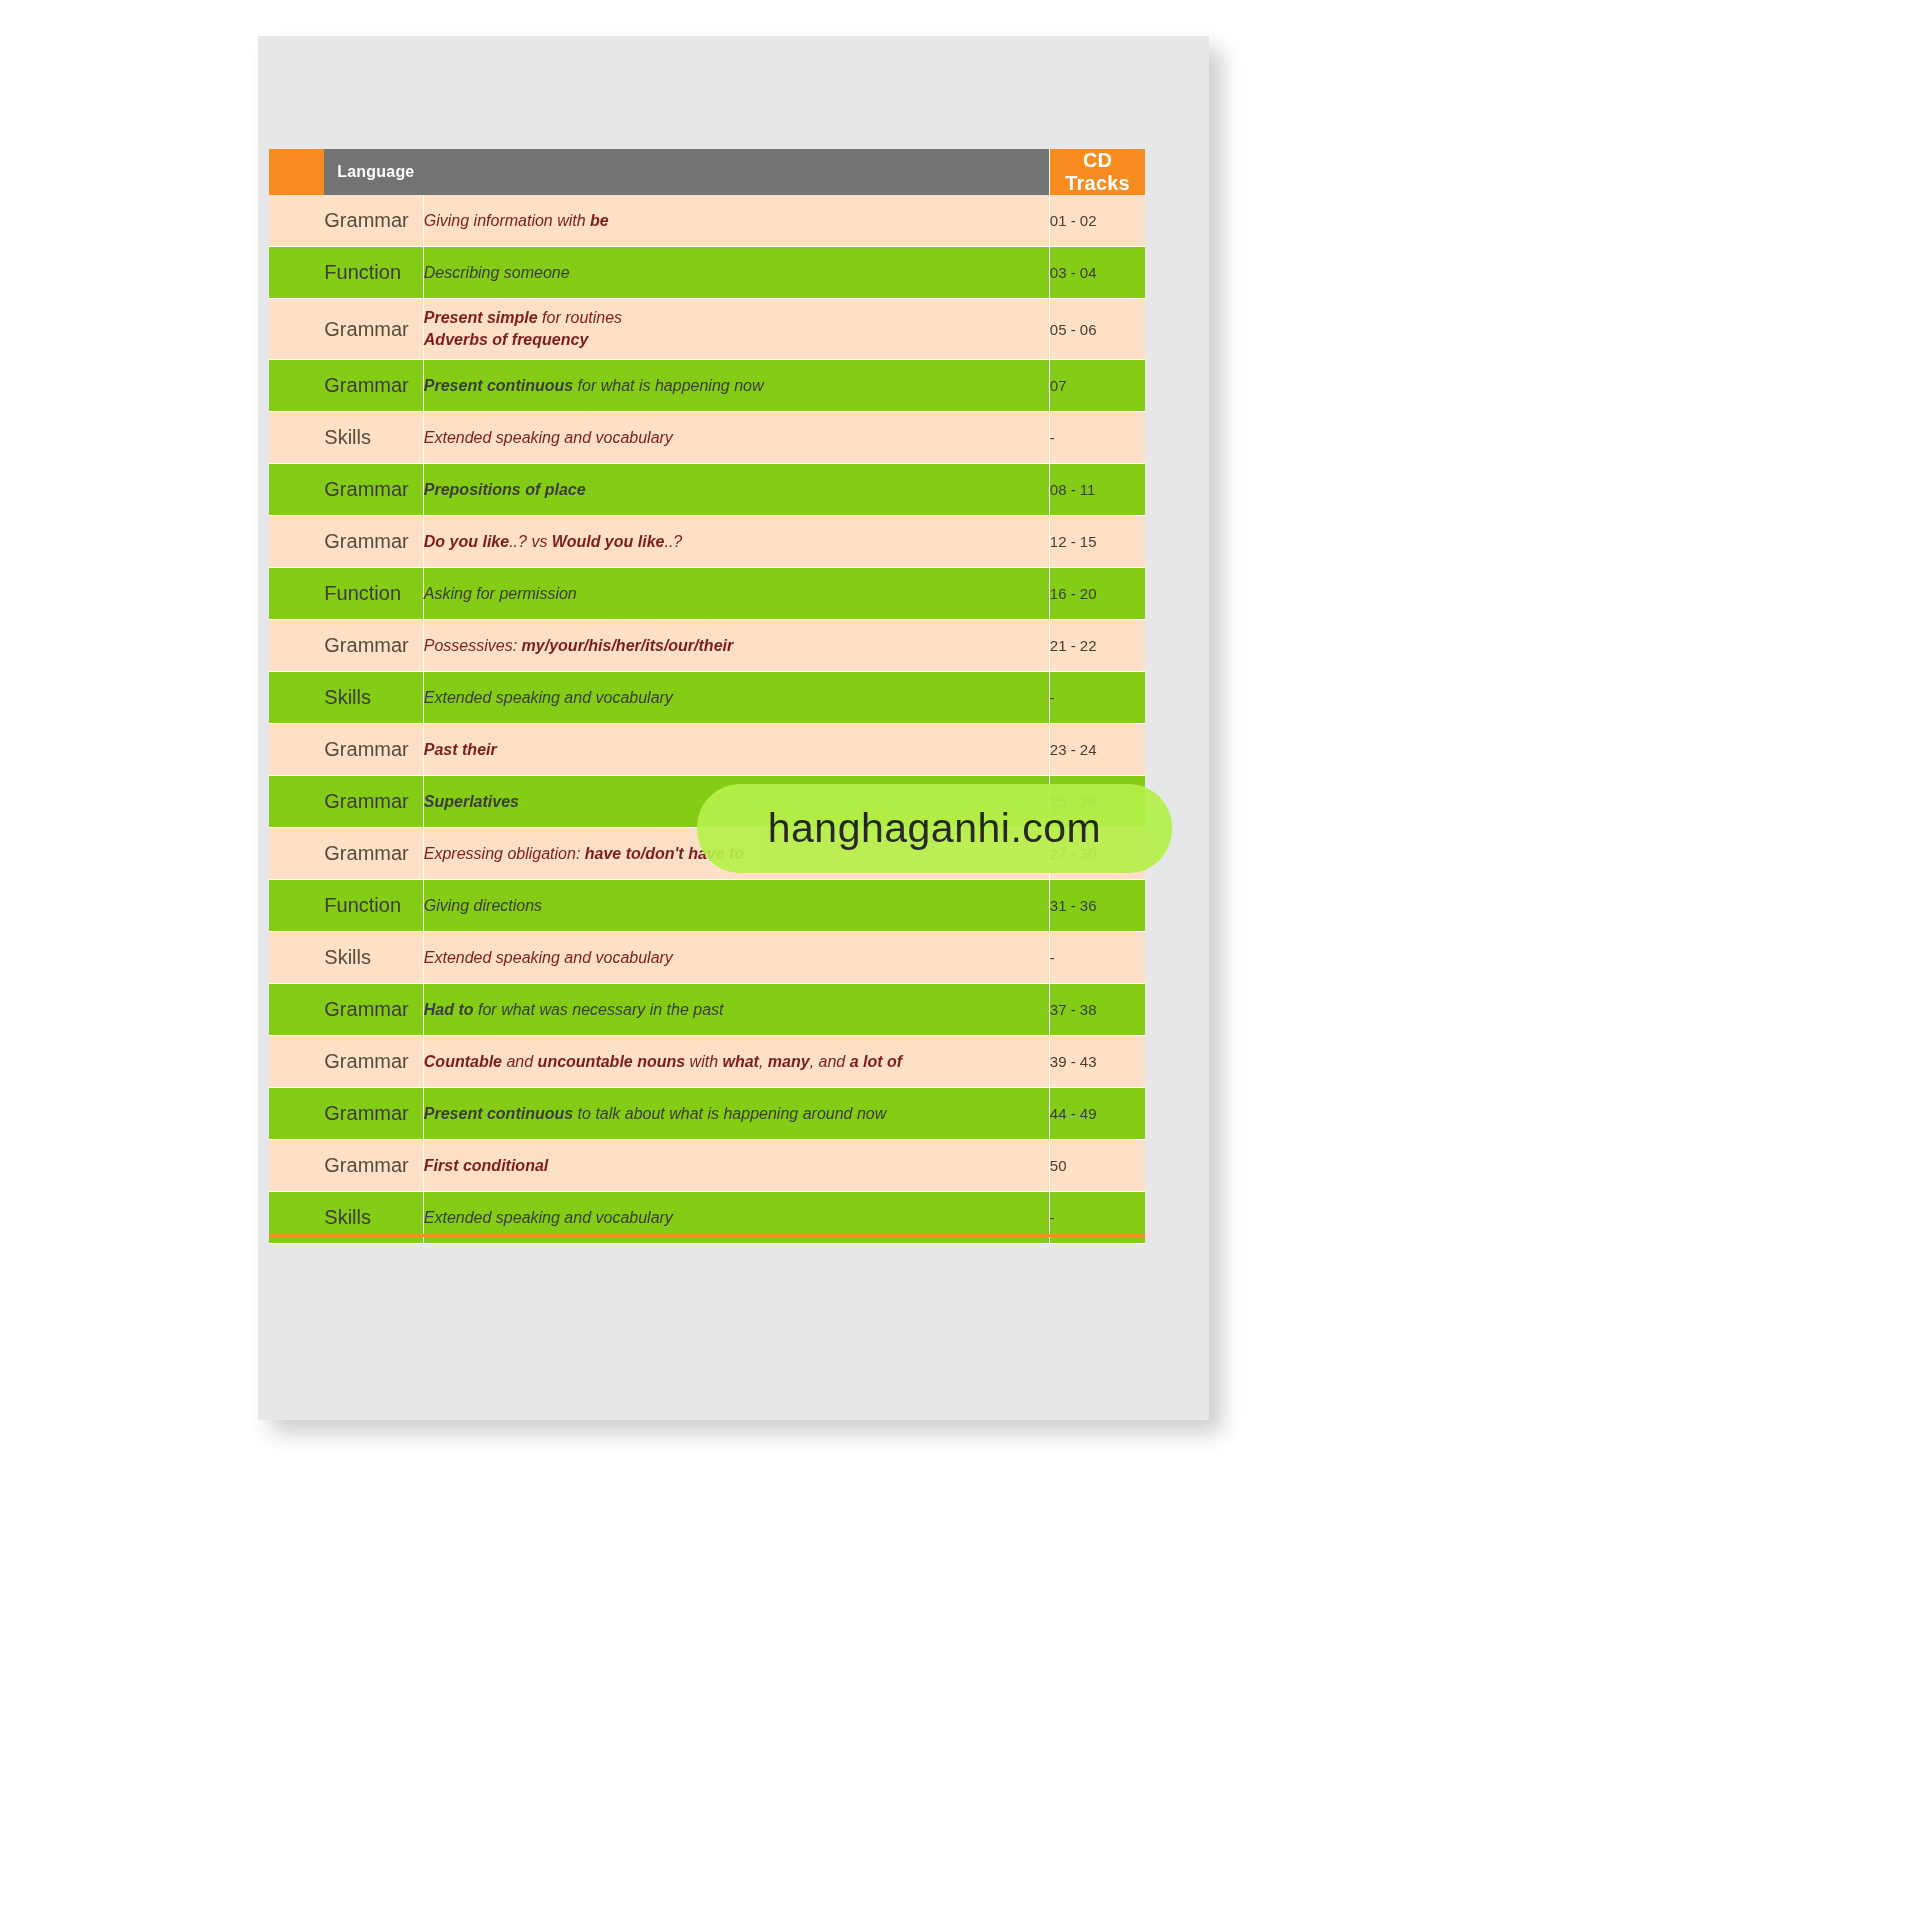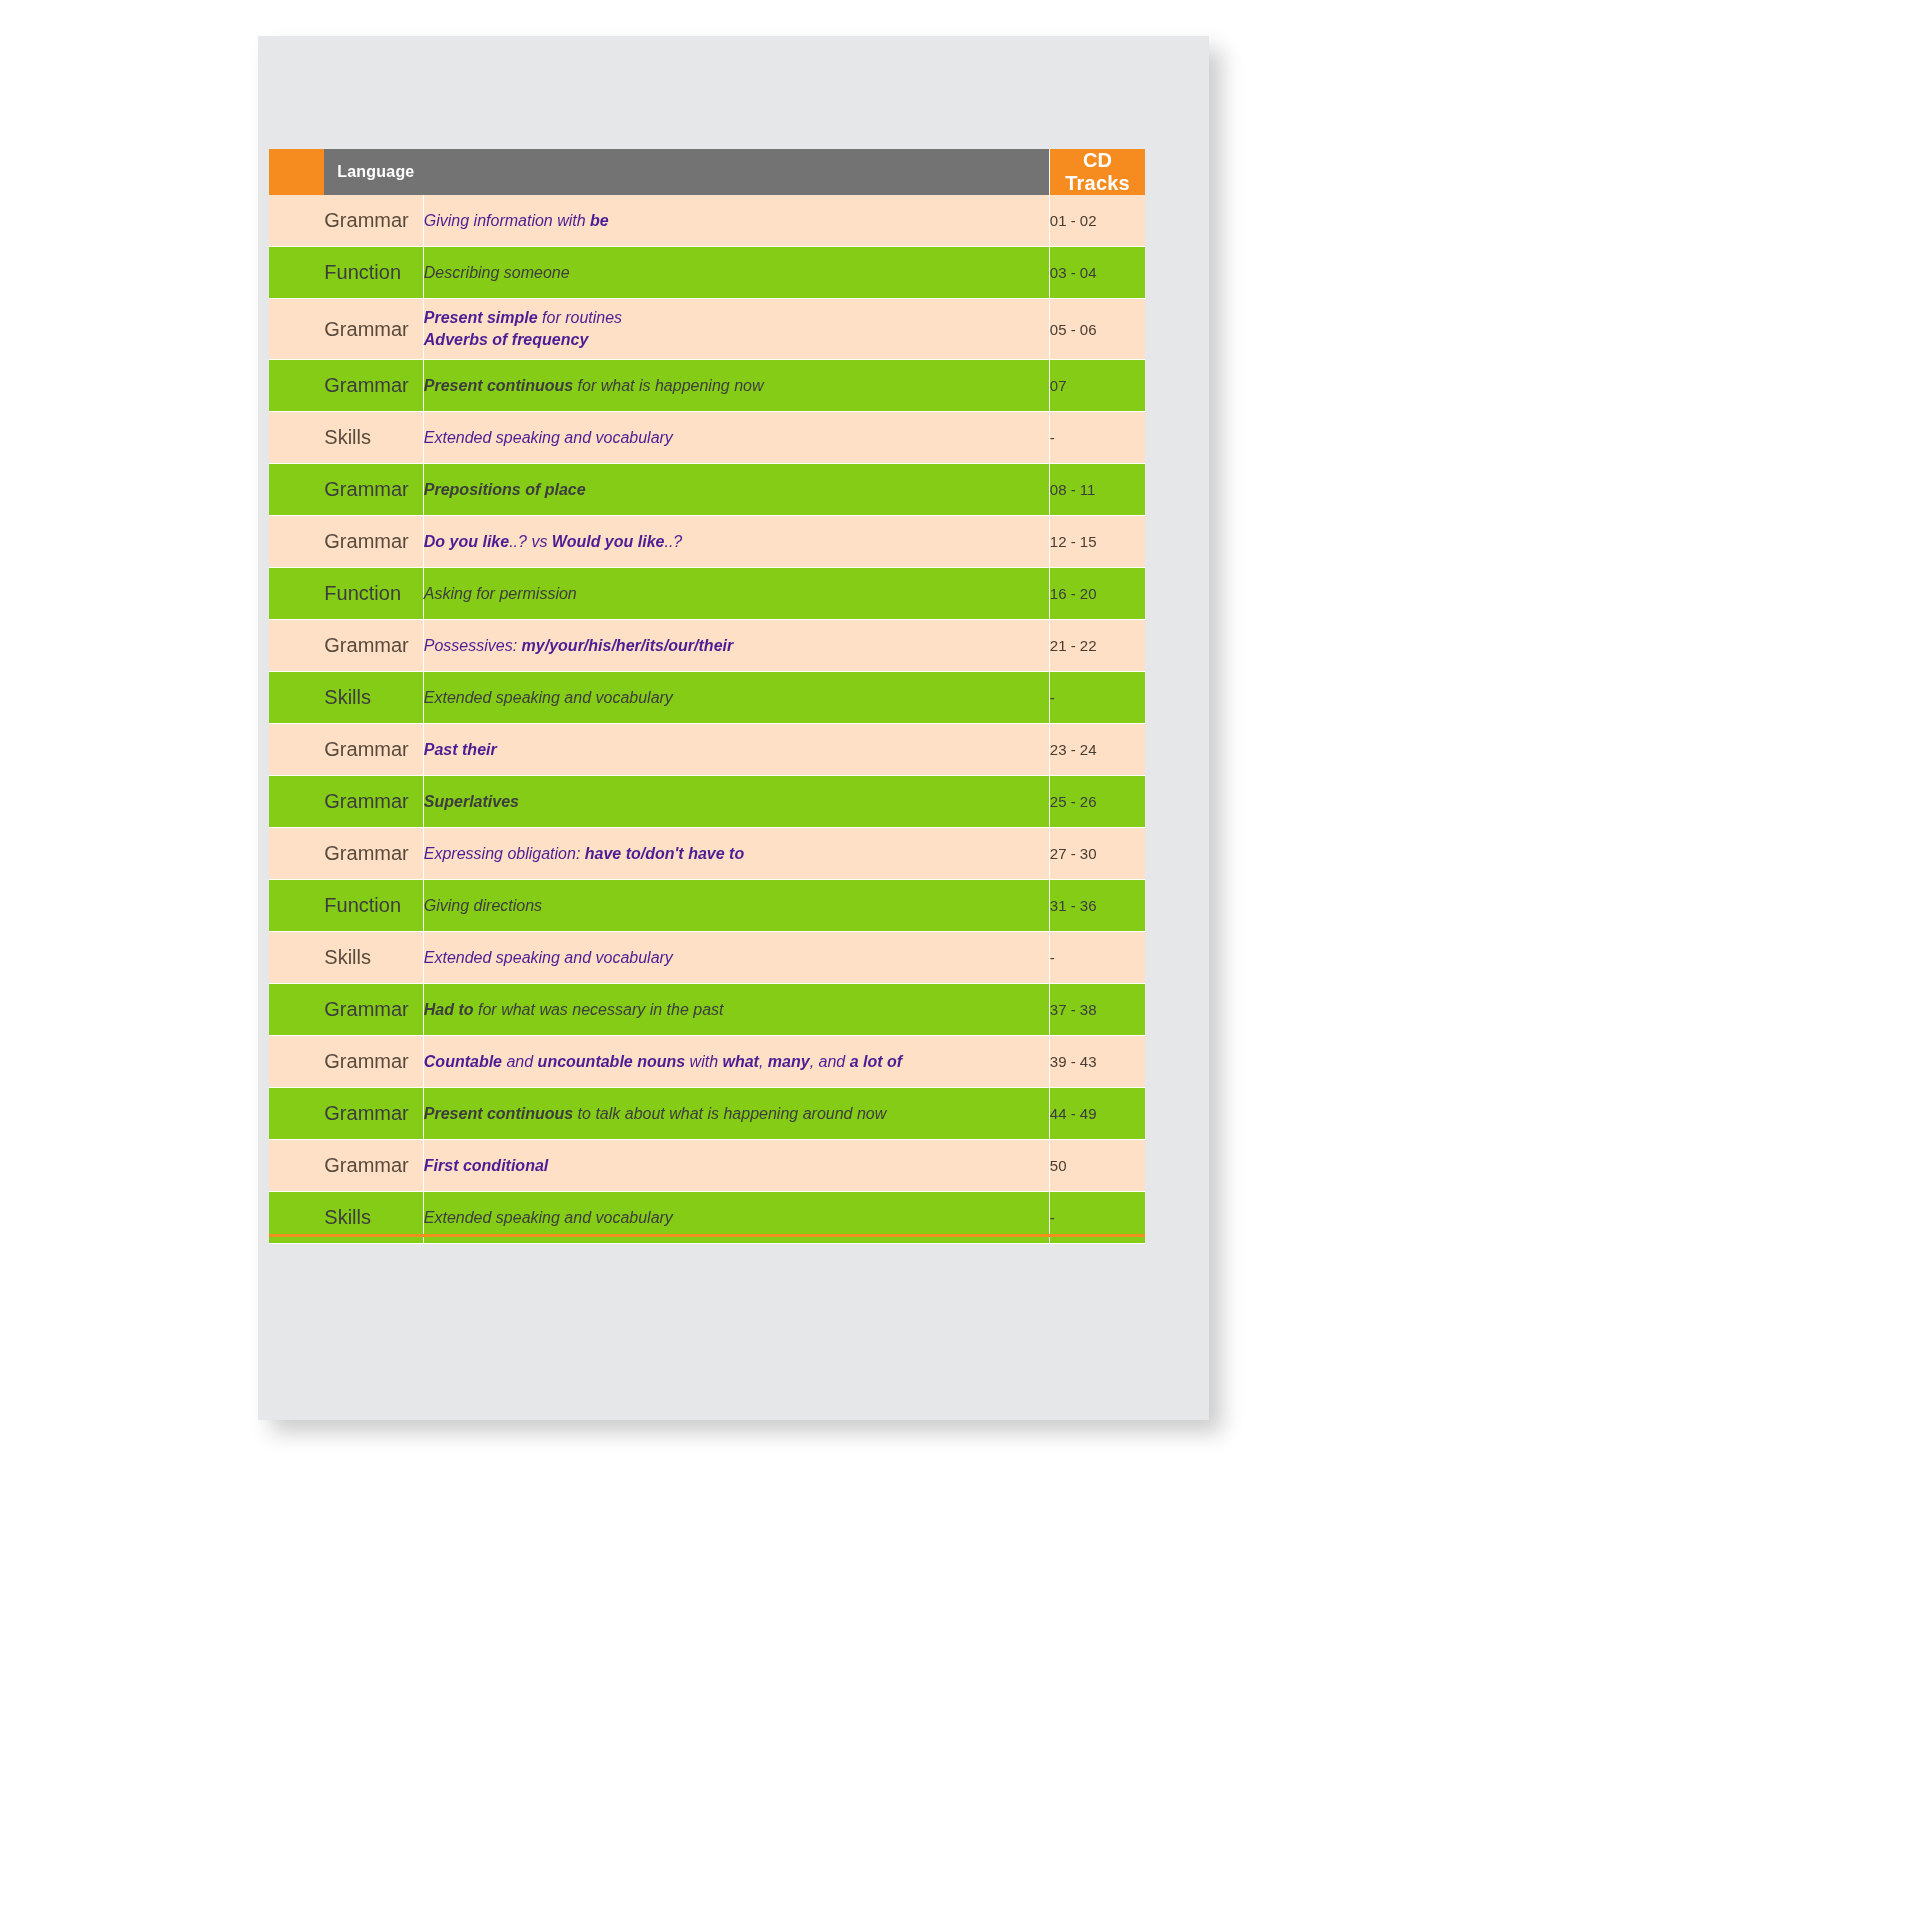--- a/index.html
+++ b/index.html
@@ -89,21 +89,21 @@
   tbody tr.shade td.type { color: #5a4a3c; }
 
   td.desc {
     font-size: 16px;
     color: #3d3d3d;
     font-style: italic;
     padding-left: 13px;
     line-height: 1.35;
     border-left: 0.9px solid #ffffff;
   }
-  tbody tr.shade td.desc { color: #4c1d95; }
+  tbody tr.shade td.desc { color: #7f1d1d; }
 
   td.track {
     font-size: 15px;
     color: #3d3d3d;
     border-left: 1.9px solid #ffffff;
   }
   tbody tr.shade td.track { color: #4a3c30; }
 
   td.leftpad { border-left: none; }
 
@@ -282,16 +282,19 @@
               <td class="type">Skills</td>
               <td class="desc">Extended speaking and vocabulary</td>
               <td class="track">-</td>
             </tr>
           </tbody>
       </table>
     </div>
 
     <div class="bottom-rule" id="bottom-rule" style="top: 1198px;"></div>
 
+    <div class="watermark">
+      <span>hanghaganhi.com</span>
+    </div>
 
   </div>
 </div>
 
 
 </body></html>

